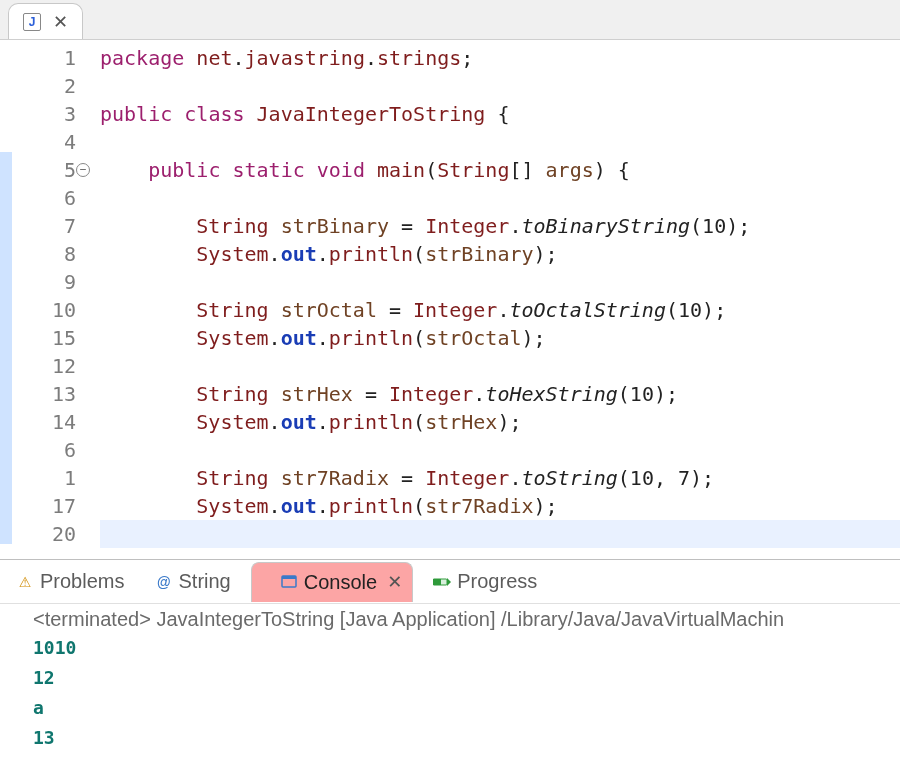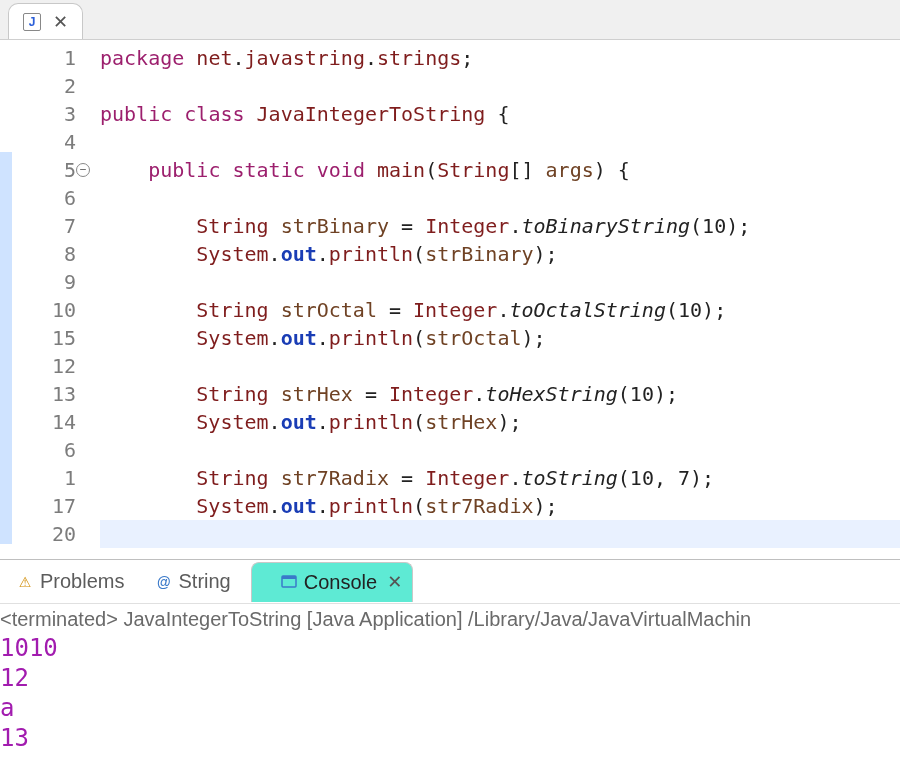--- a/index.html
+++ b/index.html
@@ -133,21 +133,21 @@
   .ptab {
     display: flex;
     align-items: center;
     gap: 6px;
     padding: 4px 10px;
     cursor: pointer;
     border-radius: 8px 8px 0 0;
     height: 40px;
   }
   .ptab.active {
-    background: #5eead4;
+    background: #fca5a5;
     border: 1px solid #c8c8c8;
     border-bottom: none;
     color: #222;
     padding-left: 28px;
   }
   .ptab-icon {
     width: 18px; height: 18px;
     display: inline-flex; align-items: center; justify-content: center;
     font-size: 14px;
   }
@@ -157,31 +157,32 @@
   .icon-console  { color: #3a79c9; }
   .icon-progress { color: #2e9a3a; }
   
   .console-body {
     flex: 1;
     padding: 4px 0;
     font-family: Arial, sans-serif;
     font-size: 20px;
     color: #555;
     overflow: hidden;
+    margin-left: 33px;
   }
   .console-desc {
     color: #6a6a6a;
     font-size: 20px;
     white-space: nowrap;
   }
   .console-out {
     font-family: Menlo, Consolas, monospace;
-    color: #a21caf;
-    font-size: 24px;
-    font-weight: normal;
+    color: #0f766e;
+    font-size: 18px;
+    font-weight: bold;
     line-height: 30px;
     margin-top: 2px;
     white-space: pre;
   }
 </style>
 </head>
 <body>
 
 <div class="editor-tabs">
   <div class="editor-tab">
@@ -246,20 +247,30 @@
   <div class="ptab active">
     <span class="ptab-icon icon-console">
       <svg width="16" height="16" viewBox="0 0 16 16">
           <rect x="1" y="2" width="14" height="11" rx="1" fill="none" stroke="#3a79c9" stroke-width="1.5"></rect>
           <rect x="1" y="2" width="14" height="3" fill="#3a79c9"></rect>
         </svg>
     </span>
     <span>Console</span>
     <span class="close-x">✕</span>
   </div>
+  <div class="ptab">
+    <span class="ptab-icon icon-progress">
+      <svg width="18" height="14" viewBox="0 0 18 14">
+          <rect x="0" y="4" width="14" height="6" rx="1" fill="#d8f0dc" stroke="#2e9a3a" stroke-width="1"></rect>
+          <rect x="0" y="4" width="8" height="6" fill="#2e9a3a"></rect>
+          <path d="M14 3 L18 7 L14 11 Z" fill="#2e9a3a"></path>
+        </svg>
+    </span>
+    <span>Progress</span>
+  </div>
 </div>
 
 <div class="console-body">
   <div class="console-desc">&lt;terminated&gt; JavaIntegerToString [Java Application] /Library/Java/JavaVirtualMachin</div>
   <div class="console-out" id="console-out">1010
 12
 a
 13</div>
 </div>
 

